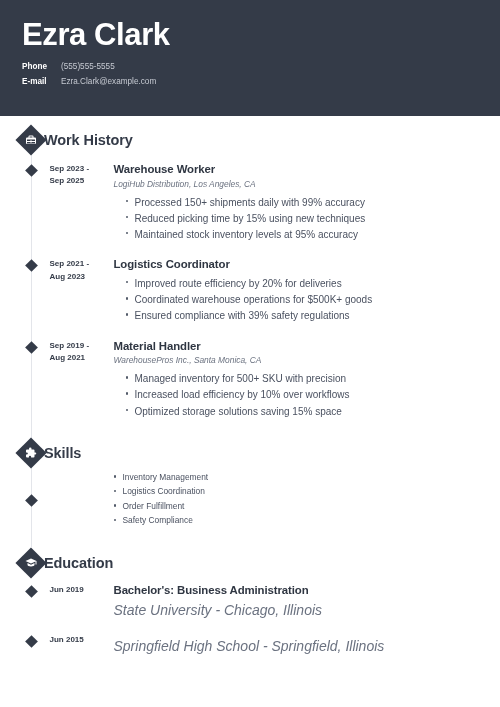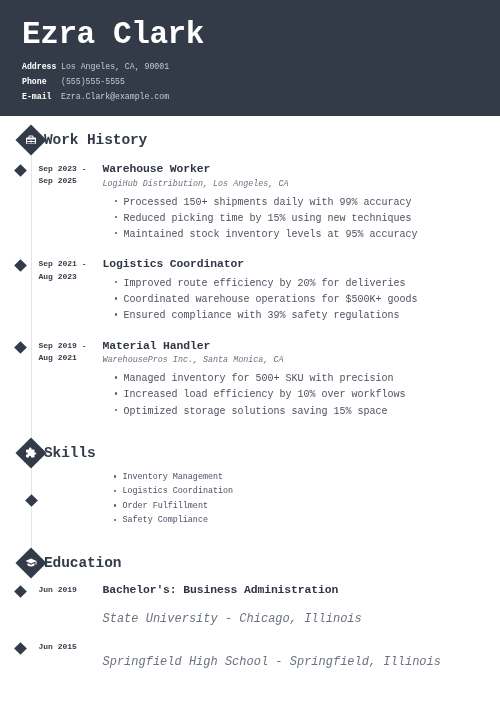--- a/index.html
+++ b/index.html
@@ -13,21 +13,20 @@
     font-family: "Liberation Sans", sans-serif;
     color: #3c4350;
     overflow: hidden;
   }
 
   .resume {
     position: relative;
     width: 500px;
     height: 515px;
     background: #ffffff;
-    font-family: Liberation Mono, monospace;
   }
 
   
   .header {
     background: #343b48;
     padding: 18px 22px 16px 22px;
     box-sizing: border-box;
     height: 116px;
   }
   .name {
@@ -108,21 +107,21 @@
     font-weight: bold;
     color: #343b48;
     letter-spacing: -0.1px;
     margin-left: 2px;
   }
 
   .entry {
     display: flex;
     align-items: flex-start;
     position: relative;
-    padding-left: 4px;
+    padding-left: 15px;
   }
   .diamond-sm {
     width: 9px;
     height: 9px;
     background: #343b48;
     transform: rotate(45deg);
     flex: 0 0 auto;
     margin-left: 11.5px;
     margin-top: 4px;
   }
@@ -212,24 +211,24 @@
   }
 
   .edu-title {
     font-size: 11.4px;
     font-weight: bold;
     color: #2f3642;
     letter-spacing: -0.1px;
     line-height: 1.3;
   }
   .edu-org {
-    font-size: 12px;
+    font-size: 14px;
     font-style: italic;
     color: #6b7280;
-    margin-top: 14px;
+    margin-top: 4px;
     line-height: 1.4;
   }
 
   .sp-wh  { margin-top: 7px; }
   .sp-e1  { margin-top: 11px; }
   .sp-e2  { margin-top: 12px; }
   .sp-skills-head { margin-top: 20px; }
   .sp-skills-body { margin-top: 6px; }
   .sp-edu-head { margin-top: 24px; }
   .sp-edu-1 { margin-top: 9px; }
@@ -237,23 +236,20 @@
 </style>
 </head>
 <body>
 
 <div class="resume">
 
   <div class="header">
     <div class="name">Ezra Clark</div>
 
     <div class="contact-row">
-      <span class="contact-label">Address</span><span class="contact-value">Los Angeles, CA, 90001</span>
-    </div>
-    <div class="contact-row">
       <span class="contact-label">Phone</span><span class="contact-value">(555)555-5555</span>
     </div>
     <div class="contact-row">
       <span class="contact-label">E-mail</span><span class="contact-value">Ezra.Clark@example.com</span>
     </div>
   </div>
 
 
   <div class="body-wrap">
     <div class="rail"></div>

